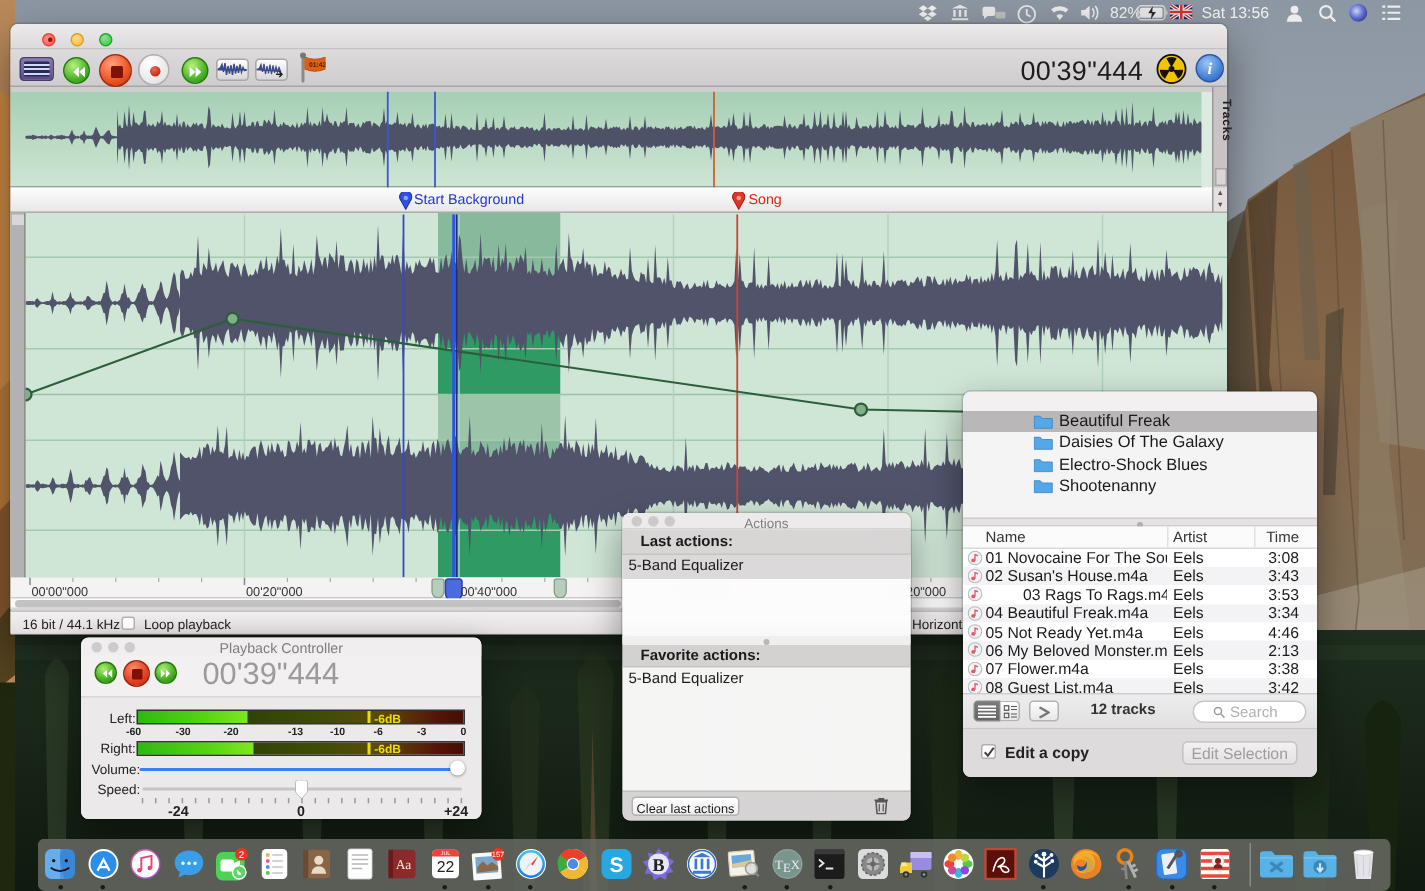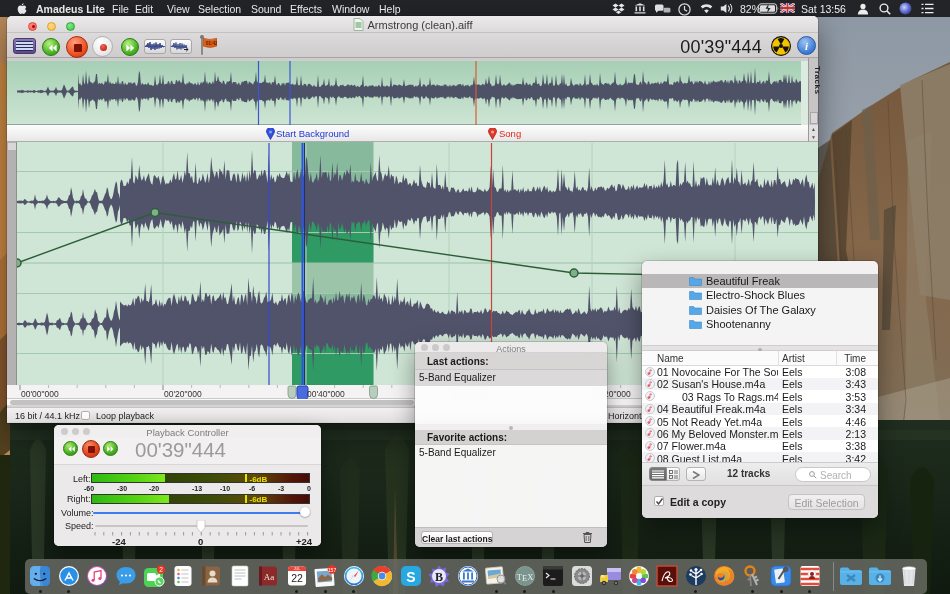--- a/index.html
+++ b/index.html
@@ -113,34 +113,20 @@
       <path d="M700,465 q9,-22 18,0 l-3,95 h-12 Z"></path>
         <path d="M770,478 q8,-18 16,0 l-2,82 h-12 Z"></path>
     </g>
     <rect x="0" y="0" width="10" height="594" fill="#b9895a"></rect>
     <path d="M0,60 L10,70 L10,250 L0,260 Z" fill="#cc8a45"></path>
     <path d="M0,260 L10,250 L10,330 L0,340 Z" fill="#b97a3a"></path>
     <path d="M0,340 L10,330 L10,400 L0,412 Z" fill="#8a5a2e"></path>
     <path d="M0,412 L10,400 L10,450 L0,458 Z" fill="#54421f"></path>
     <rect x="0" y="455" width="10" height="139" fill="#20270f"></rect>
   </svg>
-  <div id="menubar">
-    <svg width="13" height="14" viewBox="0 0 13 14" style="position:absolute;left:15px;top:1.5px;">
-        <path d="M9.2,3.5c-0.8,0-1.5,0.45-1.9,0.45S6.2,3.55,5.5,3.55C4.1,3.57,2.7,4.7,2.7,6.9c0,2.6,1.9,5 2.9,5 c0.5,0,0.9-0.4,1.6-0.4s1,0.4,1.6,0.4c1,0,2.6-2.2,2.6-3.3c-1.3-0.6-1.5-2.5-0.1-3.3C10.8,4.4,10,3.5,9.2,3.5z M8.6,1.2 C7.6,1.3,6.7,2.3,6.8,3.3C7.7,3.3,8.7,2.3,8.6,1.2z" fill="#f2f2f2"></path>
-      </svg>
-    <span class="mi app" style="position:absolute;left:36px;top:2.5px;margin:0;">Amadeus Lite</span>
-    <span class="mi" style="position:absolute;left:112px;top:2.5px;margin:0;">File</span>
-      <span class="mi" style="position:absolute;left:135px;top:2.5px;margin:0;">Edit</span>
-      <span class="mi" style="position:absolute;left:167px;top:2.5px;margin:0;">View</span>
-      <span class="mi" style="position:absolute;left:198px;top:2.5px;margin:0;">Selection</span>
-      <span class="mi" style="position:absolute;left:251px;top:2.5px;margin:0;">Sound</span>
-      <span class="mi" style="position:absolute;left:290px;top:2.5px;margin:0;">Effects</span>
-      <span class="mi" style="position:absolute;left:332px;top:2.5px;margin:0;">Window</span>
-      <span class="mi" style="position:absolute;left:379px;top:2.5px;margin:0;">Help</span>
-  </div>
   <div id="mright">
     <svg style="position:absolute;left:612px;top:3px;" width="13" height="12" viewBox="0 0 13 12">
         <path d="M3.5,0.5 L6.5,2.5 L3.5,4.5 L0.5,2.5 Z M9.5,0.5 L12.5,2.5 L9.5,4.5 L6.5,2.5 Z M3.5,4.5 L6.5,6.5 L3.5,8.5 L0.5,6.5 Z M9.5,4.5 L12.5,6.5 L9.5,8.5 L6.5,6.5 Z M3.8,9.2 L6.5,7.6 L9.2,9.2 L6.5,11 Z" fill="#f0f0f0"></path>
       </svg>
     <svg style="position:absolute;left:634px;top:3px;" width="12" height="11" viewBox="0 0 12 11">
         <path d="M6,0.2 L11.5,2.6 L0.5,2.6 Z M1.5,3.6 h1.6 v4.6 H1.5 Z M5.2,3.6 h1.6 v4.6 H5.2 Z M8.9,3.6 h1.6 v4.6 H8.9 Z M0.5,9.2 h11 v1.3 H0.5 Z" fill="#e8e8e8"></path>
       </svg>
     <svg style="position:absolute;left:654px;top:3.5px;" width="17" height="11" viewBox="0 0 17 11">
         <path d="M1,2 a1.5,1.5 0 0 1 1.5,-1.5 h5.5 a1.5,1.5 0 0 1 1.5,1.5 v3.2 a1.5,1.5 0 0 1 -1.5,1.5 h-3.5 l-2.5,2 v-2 h-0.5 A1.5,1.5 0 0 1 1,5.2 Z" fill="#e8e8e8"></path>
         <rect x="9.6" y="3.8" width="6.8" height="4.6" rx="1.2" fill="#bdbdbd"></rect>
@@ -194,27 +180,20 @@
         <path d="M0.5,1.4 h2 M0.5,5.5 h2 M0.5,9.6 h2" stroke="#ececec" stroke-width="1.4"></path>
       </svg>
   </div>
   <div id="mainwin">
     <div id="titlebar">
       <div class="tl" style="left:21px;background:radial-gradient(circle at 35% 30%,#ff8a80,#fc5b51);border:0.5px solid #e2443c;">
           <div style="position:absolute;left:2.6px;top:2.6px;width:3.4px;height:3.4px;border-radius:50%;background:#90140c;"></div>
         </div>
       <div class="tl" style="left:40px;background:radial-gradient(circle at 35% 30%,#ffdb8a,#fdbc40);border:0.5px solid #dfa023;"></div>
       <div class="tl" style="left:59px;background:radial-gradient(circle at 35% 30%,#8ce68a,#34c748);border:0.5px solid #23a532;"></div>
-      <div style="position:absolute;left:0;top:2px;width:100%;font-size:11px;color:#3c3c3c;display:flex;align-items:center;justify-content:center;">
-        <svg width="11" height="13" viewBox="0 0 11 13" style="margin-right:4px">
-            <path d="M1,0.5 h6 l3,3 v9 h-9 Z" fill="#eef7ee" stroke="#8aa88a" stroke-width="0.8"></path>
-            <path d="M2.5,5 h6 M2.5,7 h6 M2.5,9 h6" stroke="#4a8a4a" stroke-width="0.9"></path>
-          </svg>
-        Armstrong (clean).aiff
-      </div>
     </div>
     <div id="toolbar">
       <div class="tbw" style="left:6px;top:5px;width:23px;height:16px;background:linear-gradient(#8a7ab8,#5a4a88);border:1px solid #4a3a70;">
         <div style="position:absolute;left:2px;top:2px;right:2px;bottom:2px;background:repeating-linear-gradient(180deg,#2a2a50 0,#2a2a50 1.5px,#cfd8f8 1.5px,#cfd8f8 3px);border-radius:1px;"></div>
       </div>
       <div class="circ" style="left:34.5px;top:4.5px;width:18px;height:18px;background:radial-gradient(circle at 38% 30%,#b8f07e,#49b427 60%,#2f8a14);border:0.5px solid #2a7a10;">
         <svg width="18" height="18" viewBox="0 0 18 18" style="position:absolute;left:0;top:0">
             <path d="M9.6,5.5 L5.8,9 L9.6,12.5 Z M13.6,5.5 L9.8,9 L13.6,12.5 Z" fill="#fff"></path>
           </svg>
       </div>
@@ -401,47 +380,47 @@
     <div style="position:absolute;left:0;top:82px;width:100%;height:6px;background:#f0eeee;">
       <div style="position:absolute;left:50%;top:2px;width:4px;height:4px;margin-left:-2px;border-radius:50%;background:#b9b7b7;"></div>
     </div>
     <div style="position:absolute;left:0;top:88px;width:100%;height:15px;background:rgba(213,211,211,0.9);border-bottom:1px solid #c5c3c3;">
       <span style="position:absolute;left:12px;top:1.5px;font-weight:bold;">Favorite actions:</span>
     </div>
     <div style="position:absolute;left:0;top:103px;width:100%;height:82px;background:rgba(255,255,255,0.82);">
       <div style="height:16px;padding:2px 0 0 4px;">5-Band Equalizer</div>
     </div>
     <div style="position:absolute;left:0;top:185px;width:100%;height:20px;border-radius:0 0 5px 5px;background:#d5d3d3;border-top:1px solid #c0bebe;">
-      <div style="position:absolute;left:6px;top:3px;width:72px;height:13px;background:linear-gradient(#fff,#f0eeee);border:1px solid #b3b1b1;border-radius:3px;text-align:center;font-size:8.5px;padding-top:1.5px;white-space:nowrap;font-weight:bold;">Clear last actions</div>
+      <div style="position:absolute;left:6px;top:3px;width:72px;height:13px;background:linear-gradient(#fff,#f0eeee);border:1px solid #b3b1b1;border-radius:3px;text-align:center;font-size:8.5px;padding-top:1.5px;white-space:nowrap;">Clear last actions</div>
       <svg width="11" height="12" viewBox="0 0 11 12" style="position:absolute;right:14px;top:3px;">
           <path d="M1,2.5 h9 M4,2.5 v-1 h3 v1" stroke="#555" stroke-width="1" fill="none"></path>
           <path d="M2,3.5 h7 l-0.7,8 h-5.6 Z" fill="none" stroke="#555" stroke-width="1"></path>
           <path d="M4.2,5 v5 M6.8,5 v5" stroke="#555" stroke-width="0.8"></path>
         </svg>
     </div>
   </div>
   <div id="music">
     <div style="position:absolute;left:0;top:13px;width:100%;height:71px;background:#f5f4f4;font-size:11px;">
       <div style="position:relative;height:14.3px;background:#b9b7b7;text-align:right;">
           <svg width="13" height="10" viewBox="0 0 13 10" style="position:absolute;left:47px;top:2px;">
             <path d="M0.5,1.5 h4 l1.5,1.5 h6.5 v6.5 h-12 Z" fill="#55a7e8" stroke="#3a88cc" stroke-width="0.6"></path>
           </svg>
           <span style="position:absolute;left:64px;top:1px;">Beautiful Freak</span>
         </div>
       <div style="position:relative;height:14.3px;">
           <svg width="13" height="10" viewBox="0 0 13 10" style="position:absolute;left:47px;top:2px;">
             <path d="M0.5,1.5 h4 l1.5,1.5 h6.5 v6.5 h-12 Z" fill="#55a7e8" stroke="#3a88cc" stroke-width="0.6"></path>
           </svg>
-          <span style="position:absolute;left:64px;top:1px;">Electro-Shock Blues</span>
+          <span style="position:absolute;left:64px;top:1px;">Daisies Of The Galaxy</span>
         </div>
       <div style="position:relative;height:14.3px;">
           <svg width="13" height="10" viewBox="0 0 13 10" style="position:absolute;left:47px;top:2px;">
             <path d="M0.5,1.5 h4 l1.5,1.5 h6.5 v6.5 h-12 Z" fill="#55a7e8" stroke="#3a88cc" stroke-width="0.6"></path>
           </svg>
-          <span style="position:absolute;left:64px;top:1px;">Daisies Of The Galaxy</span>
+          <span style="position:absolute;left:64px;top:1px;">Electro-Shock Blues</span>
         </div>
       <div style="position:relative;height:14.3px;">
           <svg width="13" height="10" viewBox="0 0 13 10" style="position:absolute;left:47px;top:2px;">
             <path d="M0.5,1.5 h4 l1.5,1.5 h6.5 v6.5 h-12 Z" fill="#55a7e8" stroke="#3a88cc" stroke-width="0.6"></path>
           </svg>
           <span style="position:absolute;left:64px;top:1px;">Shootenanny</span>
         </div>
     </div>
     <div style="position:absolute;left:0;top:84px;width:100%;height:6px;background:#e4e2e2;border-top:1px solid #cfcdcd;border-bottom:1px solid #cfcdcd;">
       <div style="position:absolute;left:50%;top:1.5px;width:4px;height:4px;margin-left:-2px;border-radius:50%;background:#b0aeae;"></div>

